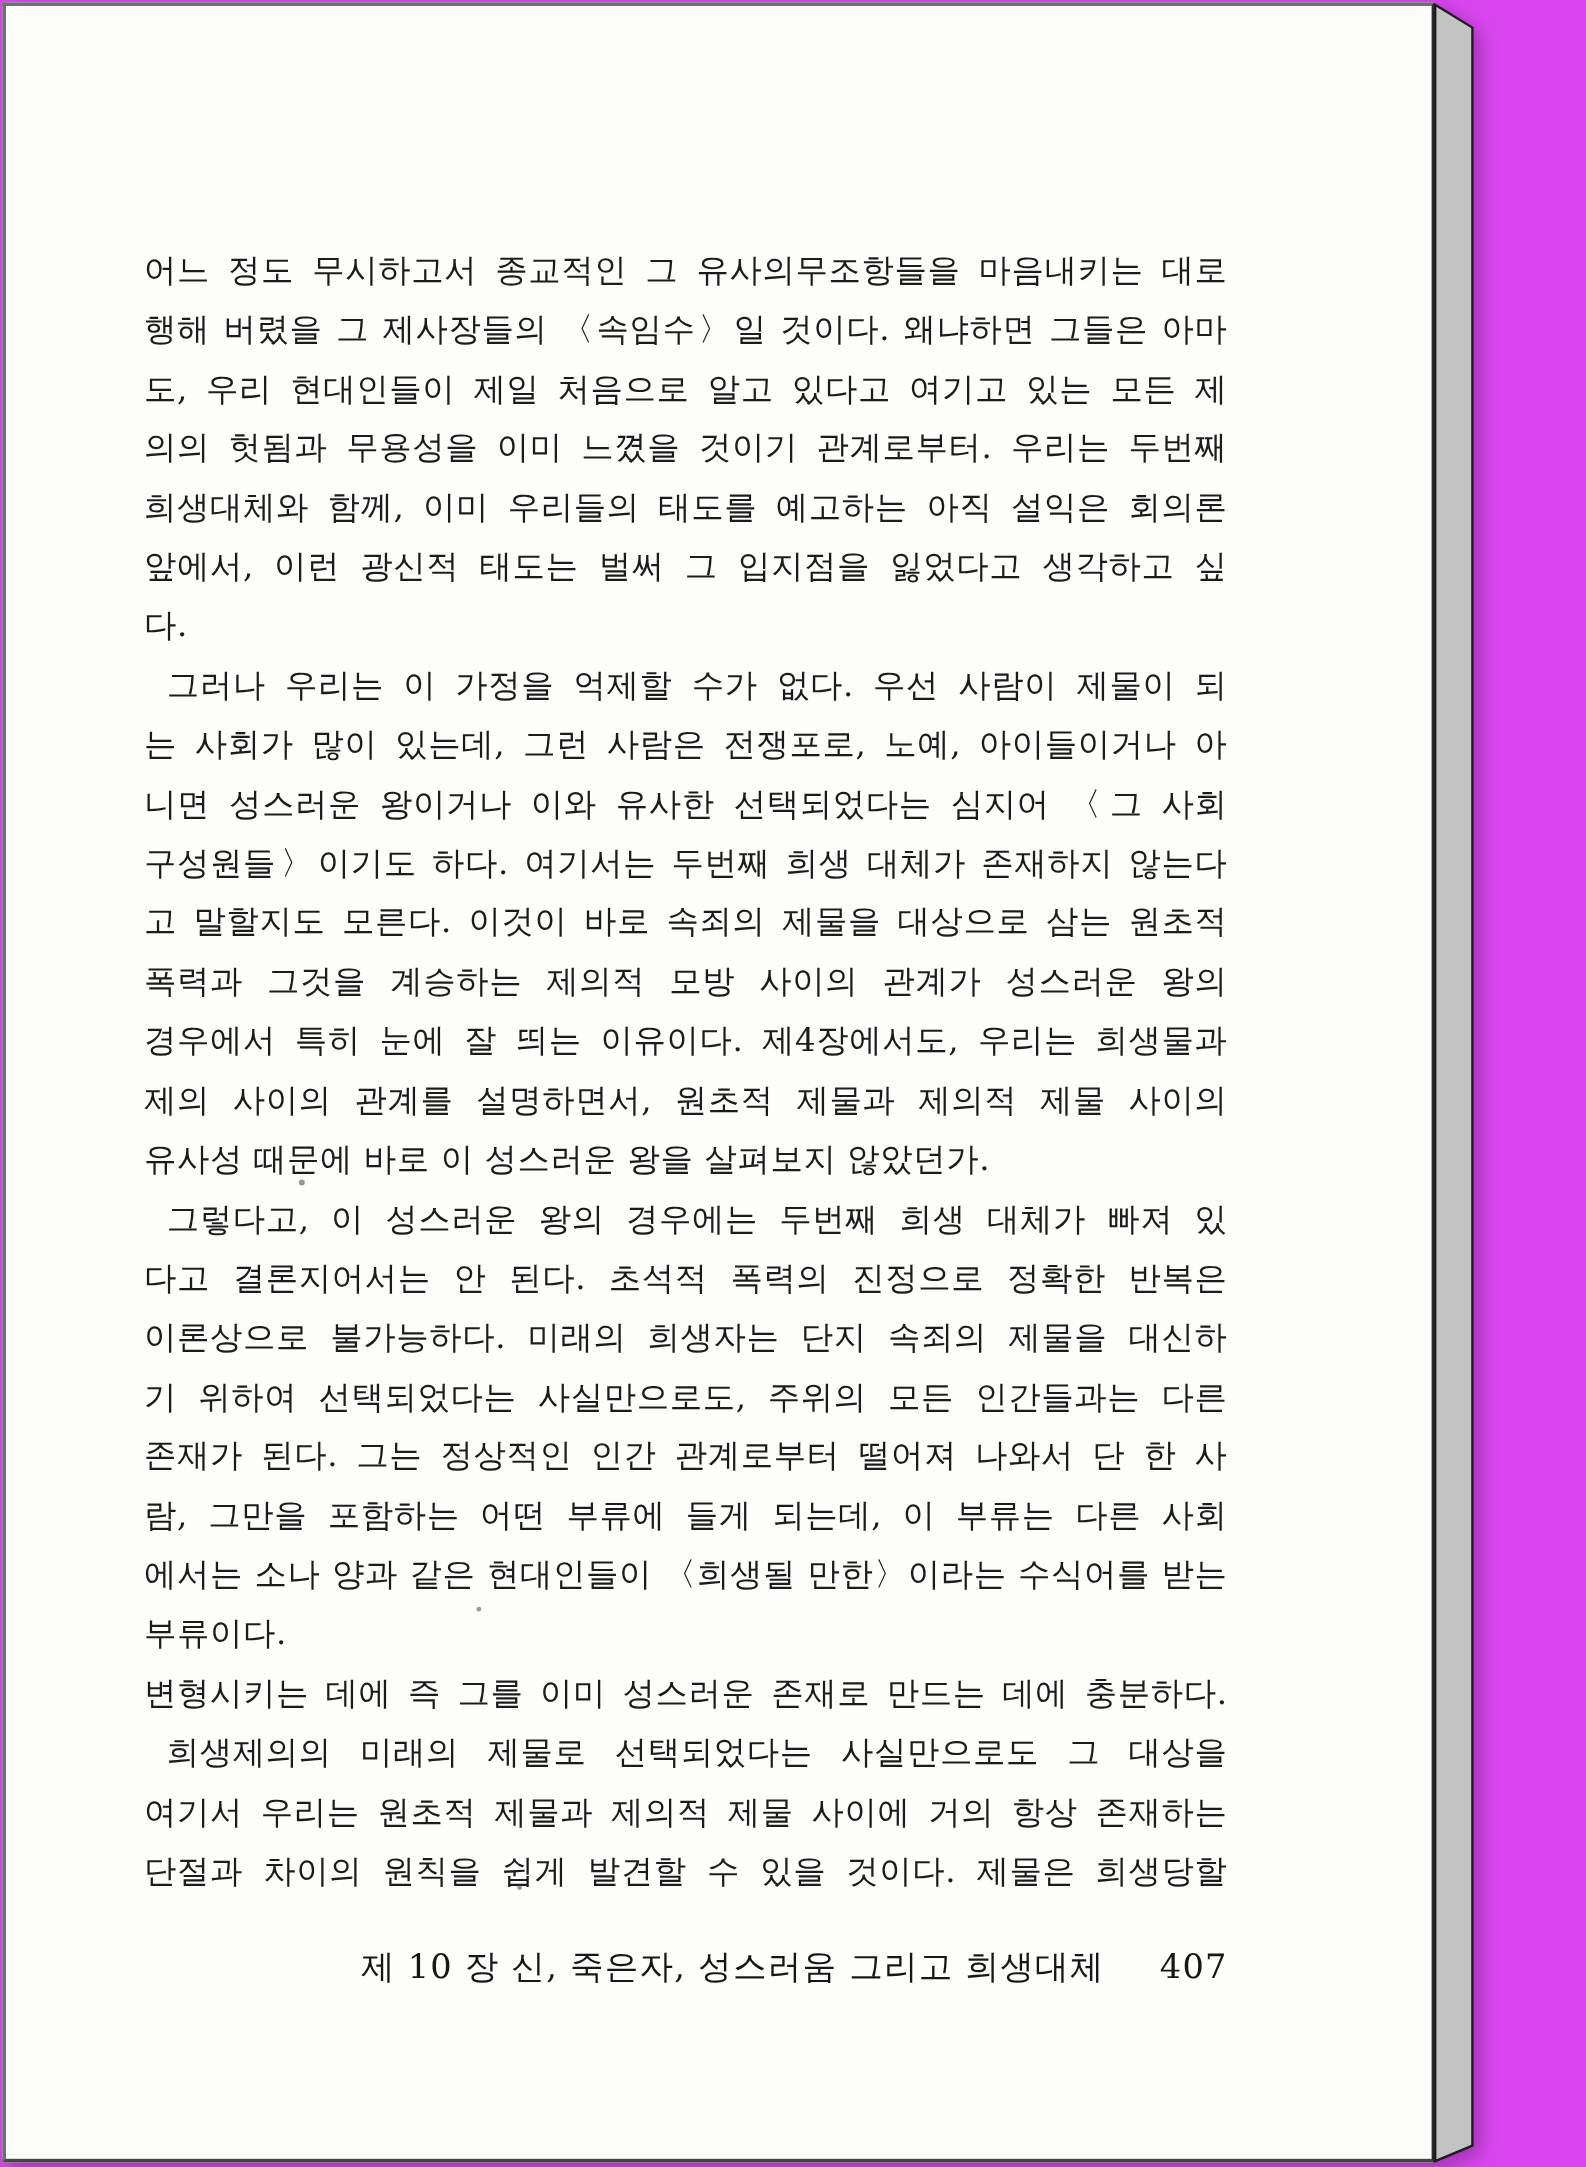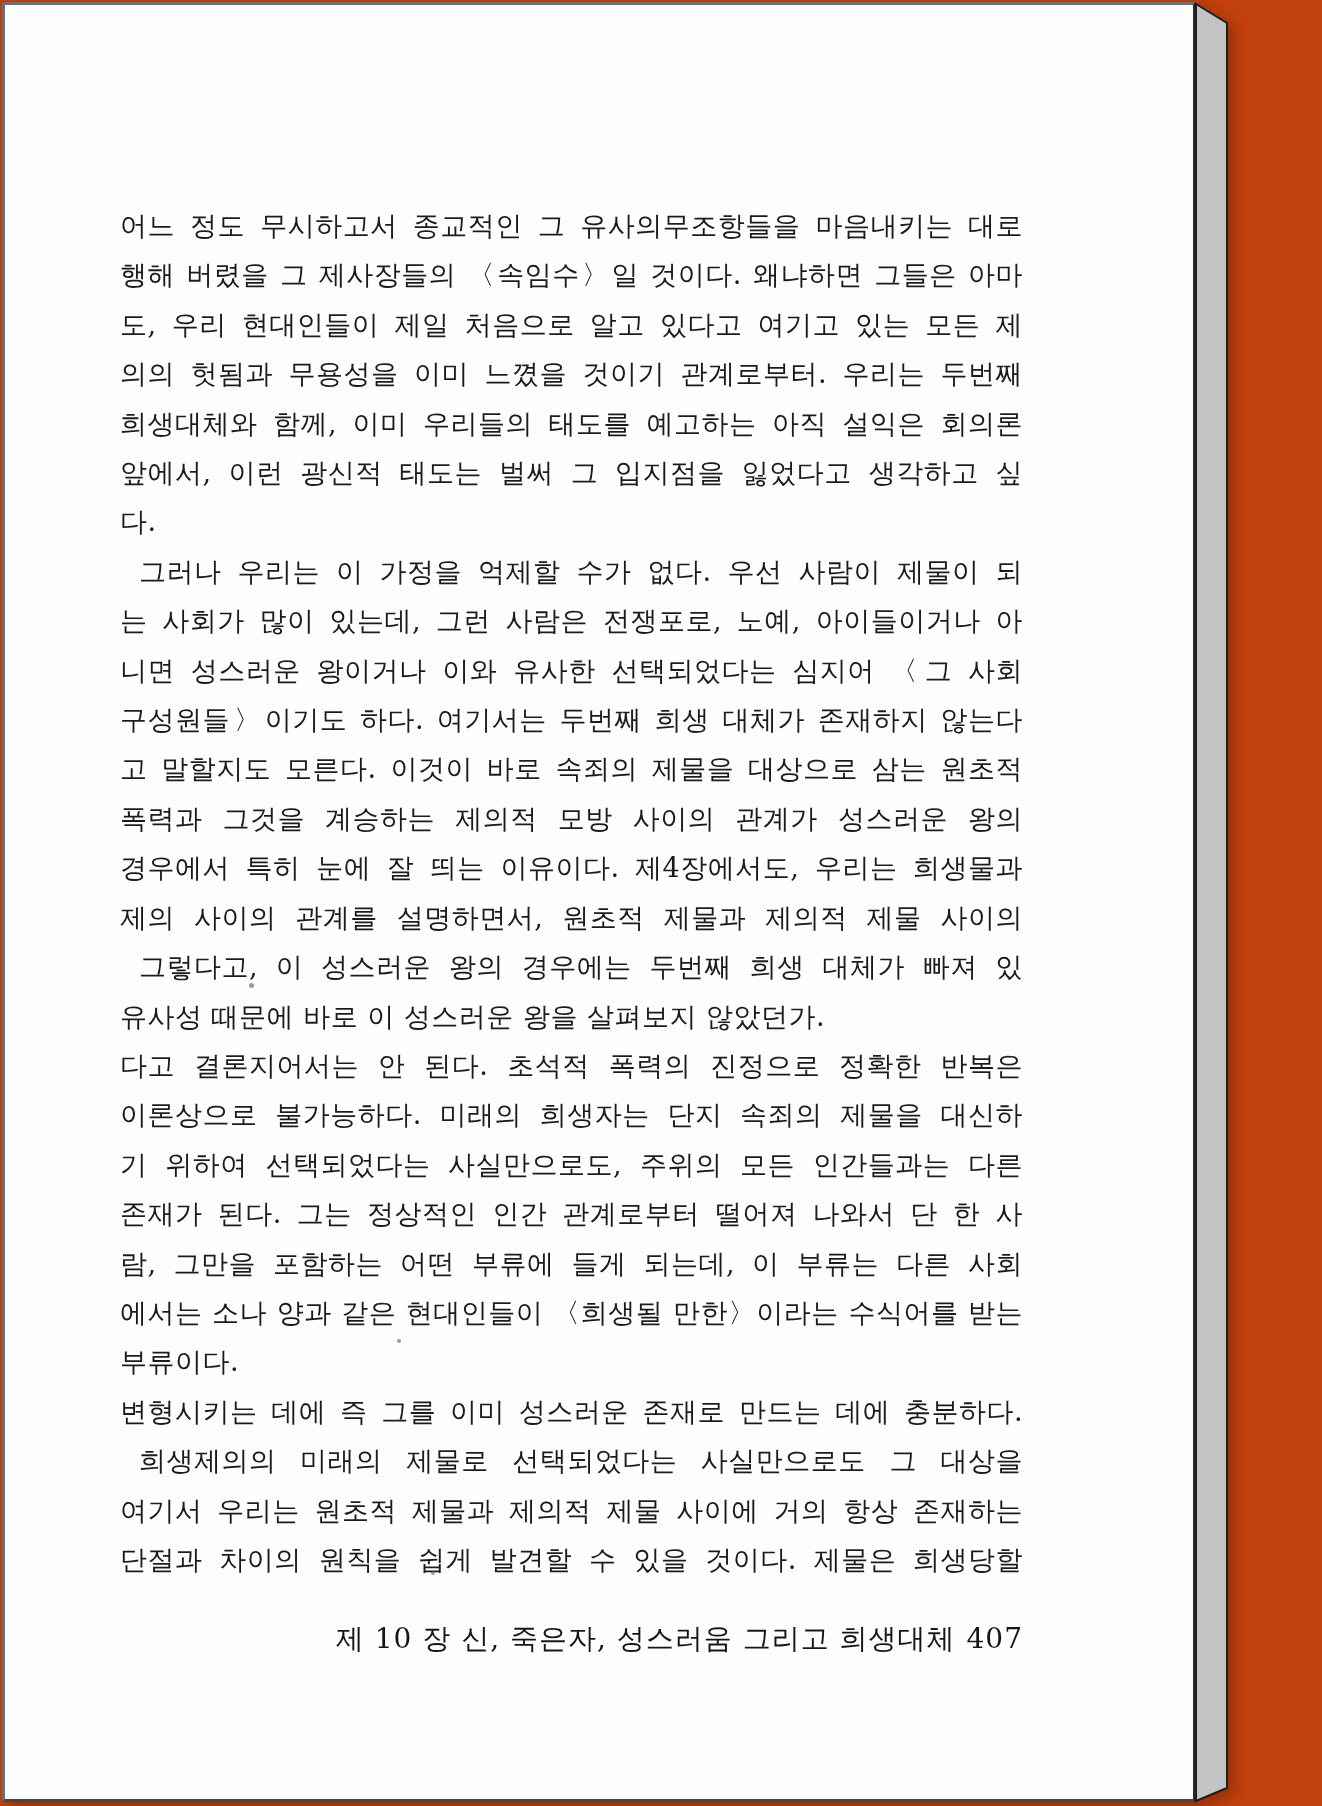--- a/index.html
+++ b/index.html
@@ -1,20 +1,20 @@
 <!DOCTYPE html>
 <html lang="ko"><head>
 <meta charset="utf-8">
 <style>
   html, body { margin: 0; padding: 0; }
   .stage {
     position: relative;
     width: 1322px;
     height: 1806px;
-    background: #c2410c;
+    background: #d946ef;
     overflow: hidden;
     font-family: "DejaVu Serif", serif;
   }
   .book {
     position: absolute;
     left: 2px;
     top: 2px;
     width: 1230px;
     height: 1802px;
     filter: drop-shadow(6px 5px 7px rgba(0,0,0,0.25));
@@ -53,21 +53,21 @@
     text-align: justify;
     text-align-last: justify;
     min-height: 49.4px;
   }
   .ln.ind { padding-left: 19px; }
   .ln.end { text-align-last: left; }
   .footer {
     display: flex;
     justify-content: flex-end;
     align-items: baseline;
-    gap: 11px;
+    gap: 46px;
     margin-top: 30px;
     font-size: 28px;
     letter-spacing: 1px;
     color: #161616;
   }
   .speck {
     position: absolute;
     background: #5a5a5a;
     border-radius: 50%;
     opacity: 0.6;
@@ -93,22 +93,22 @@
         <div class="ln">앞에서, 이런 광신적 태도는 벌써 그 입지점을 잃었다고 생각하고 싶</div>
         <div class="ln end">다.</div>
         <div class="ln ind">그러나 우리는 이 가정을 억제할 수가 없다. 우선 사람이 제물이 되</div>
         <div class="ln">는 사회가 많이 있는데, 그런 사람은 전쟁포로, 노예, 아이들이거나 아</div>
         <div class="ln">니면 성스러운 왕이거나 이와 유사한 선택되었다는 심지어 〈그 사회</div>
         <div class="ln">구성원들〉이기도 하다. 여기서는 두번째 희생 대체가 존재하지 않는다</div>
         <div class="ln">고 말할지도 모른다. 이것이 바로 속죄의 제물을 대상으로 삼는 원초적</div>
         <div class="ln">폭력과 그것을 계승하는 제의적 모방 사이의 관계가 성스러운 왕의</div>
         <div class="ln">경우에서 특히 눈에 잘 띄는 이유이다. 제4장에서도, 우리는 희생물과</div>
         <div class="ln">제의 사이의 관계를 설명하면서, 원초적 제물과 제의적 제물 사이의</div>
+        <div class="ln end">유사성 때문에 바로 이 성스러운 왕을 살펴보지 않았던가.</div>
         <div class="ln ind">그렇다고, 이 성스러운 왕의 경우에는 두번째 희생 대체가 빠져 있</div>
-        <div class="ln end">유사성 때문에 바로 이 성스러운 왕을 살펴보지 않았던가.</div>
         <div class="ln">다고 결론지어서는 안 된다. 초석적 폭력의 진정으로 정확한 반복은</div>
         <div class="ln">이론상으로 불가능하다. 미래의 희생자는 단지 속죄의 제물을 대신하</div>
         <div class="ln">기 위하여 선택되었다는 사실만으로도, 주위의 모든 인간들과는 다른</div>
         <div class="ln">존재가 된다. 그는 정상적인 인간 관계로부터 떨어져 나와서 단 한 사</div>
         <div class="ln">람, 그만을 포함하는 어떤 부류에 들게 되는데, 이 부류는 다른 사회</div>
         <div class="ln">에서는 소나 양과 같은 현대인들이 〈희생될 만한〉이라는 수식어를 받는</div>
         <div class="ln end">부류이다.</div>
         <div class="ln">변형시키는 데에 즉 그를 이미 성스러운 존재로 만드는 데에 충분하다.</div>
         <div class="ln ind">희생제의의 미래의 제물로 선택되었다는 사실만으로도 그 대상을</div>
         <div class="ln">여기서 우리는 원초적 제물과 제의적 제물 사이에 거의 항상 존재하는</div>

